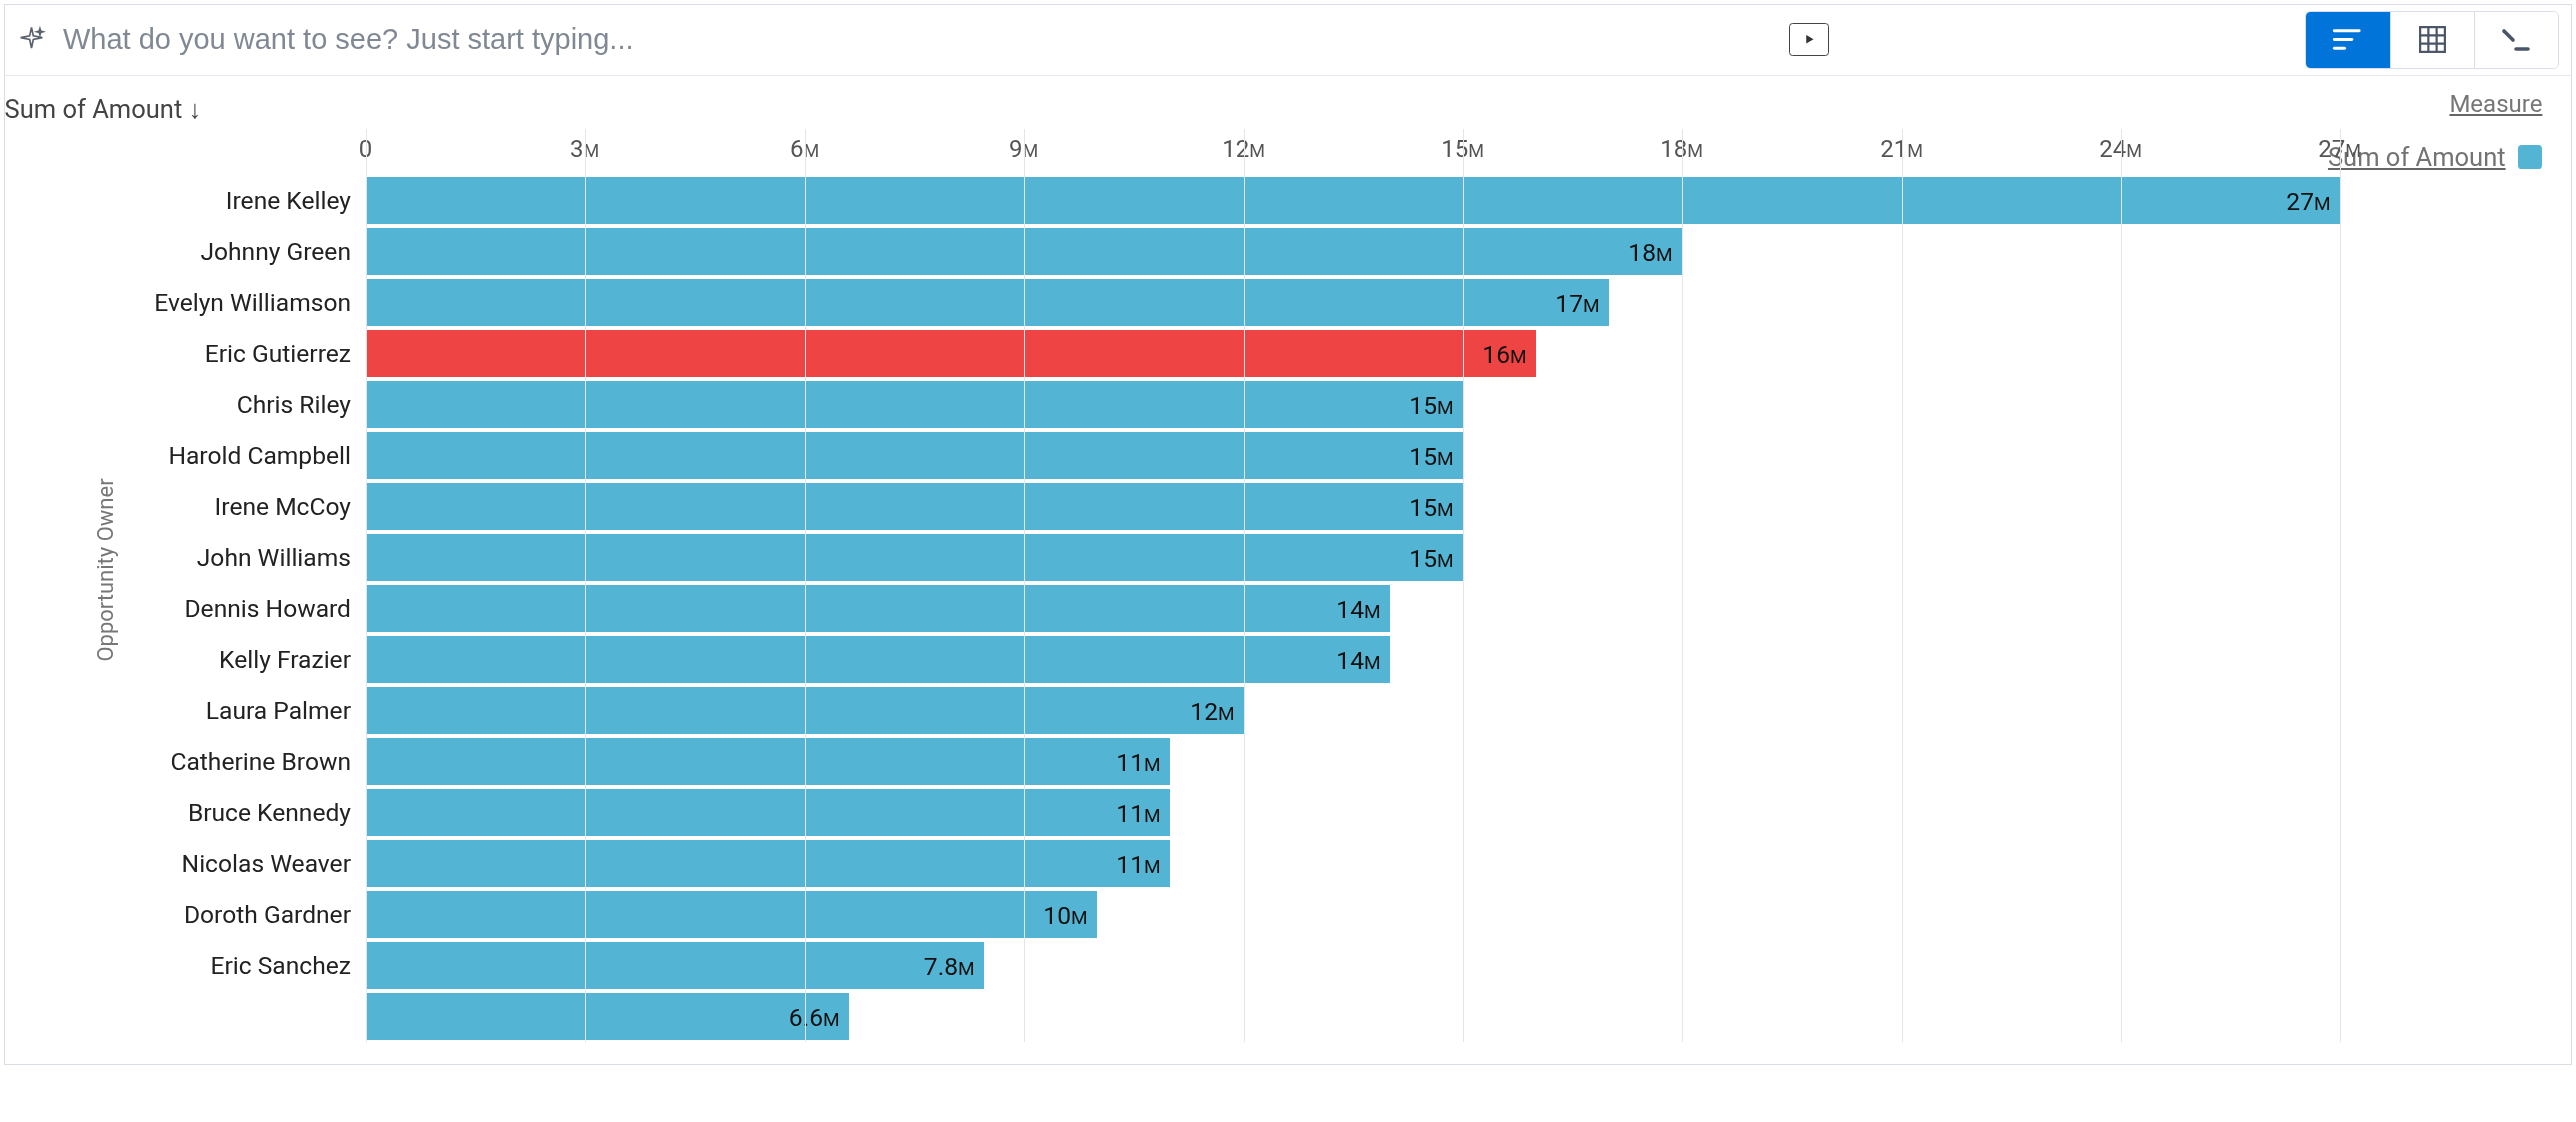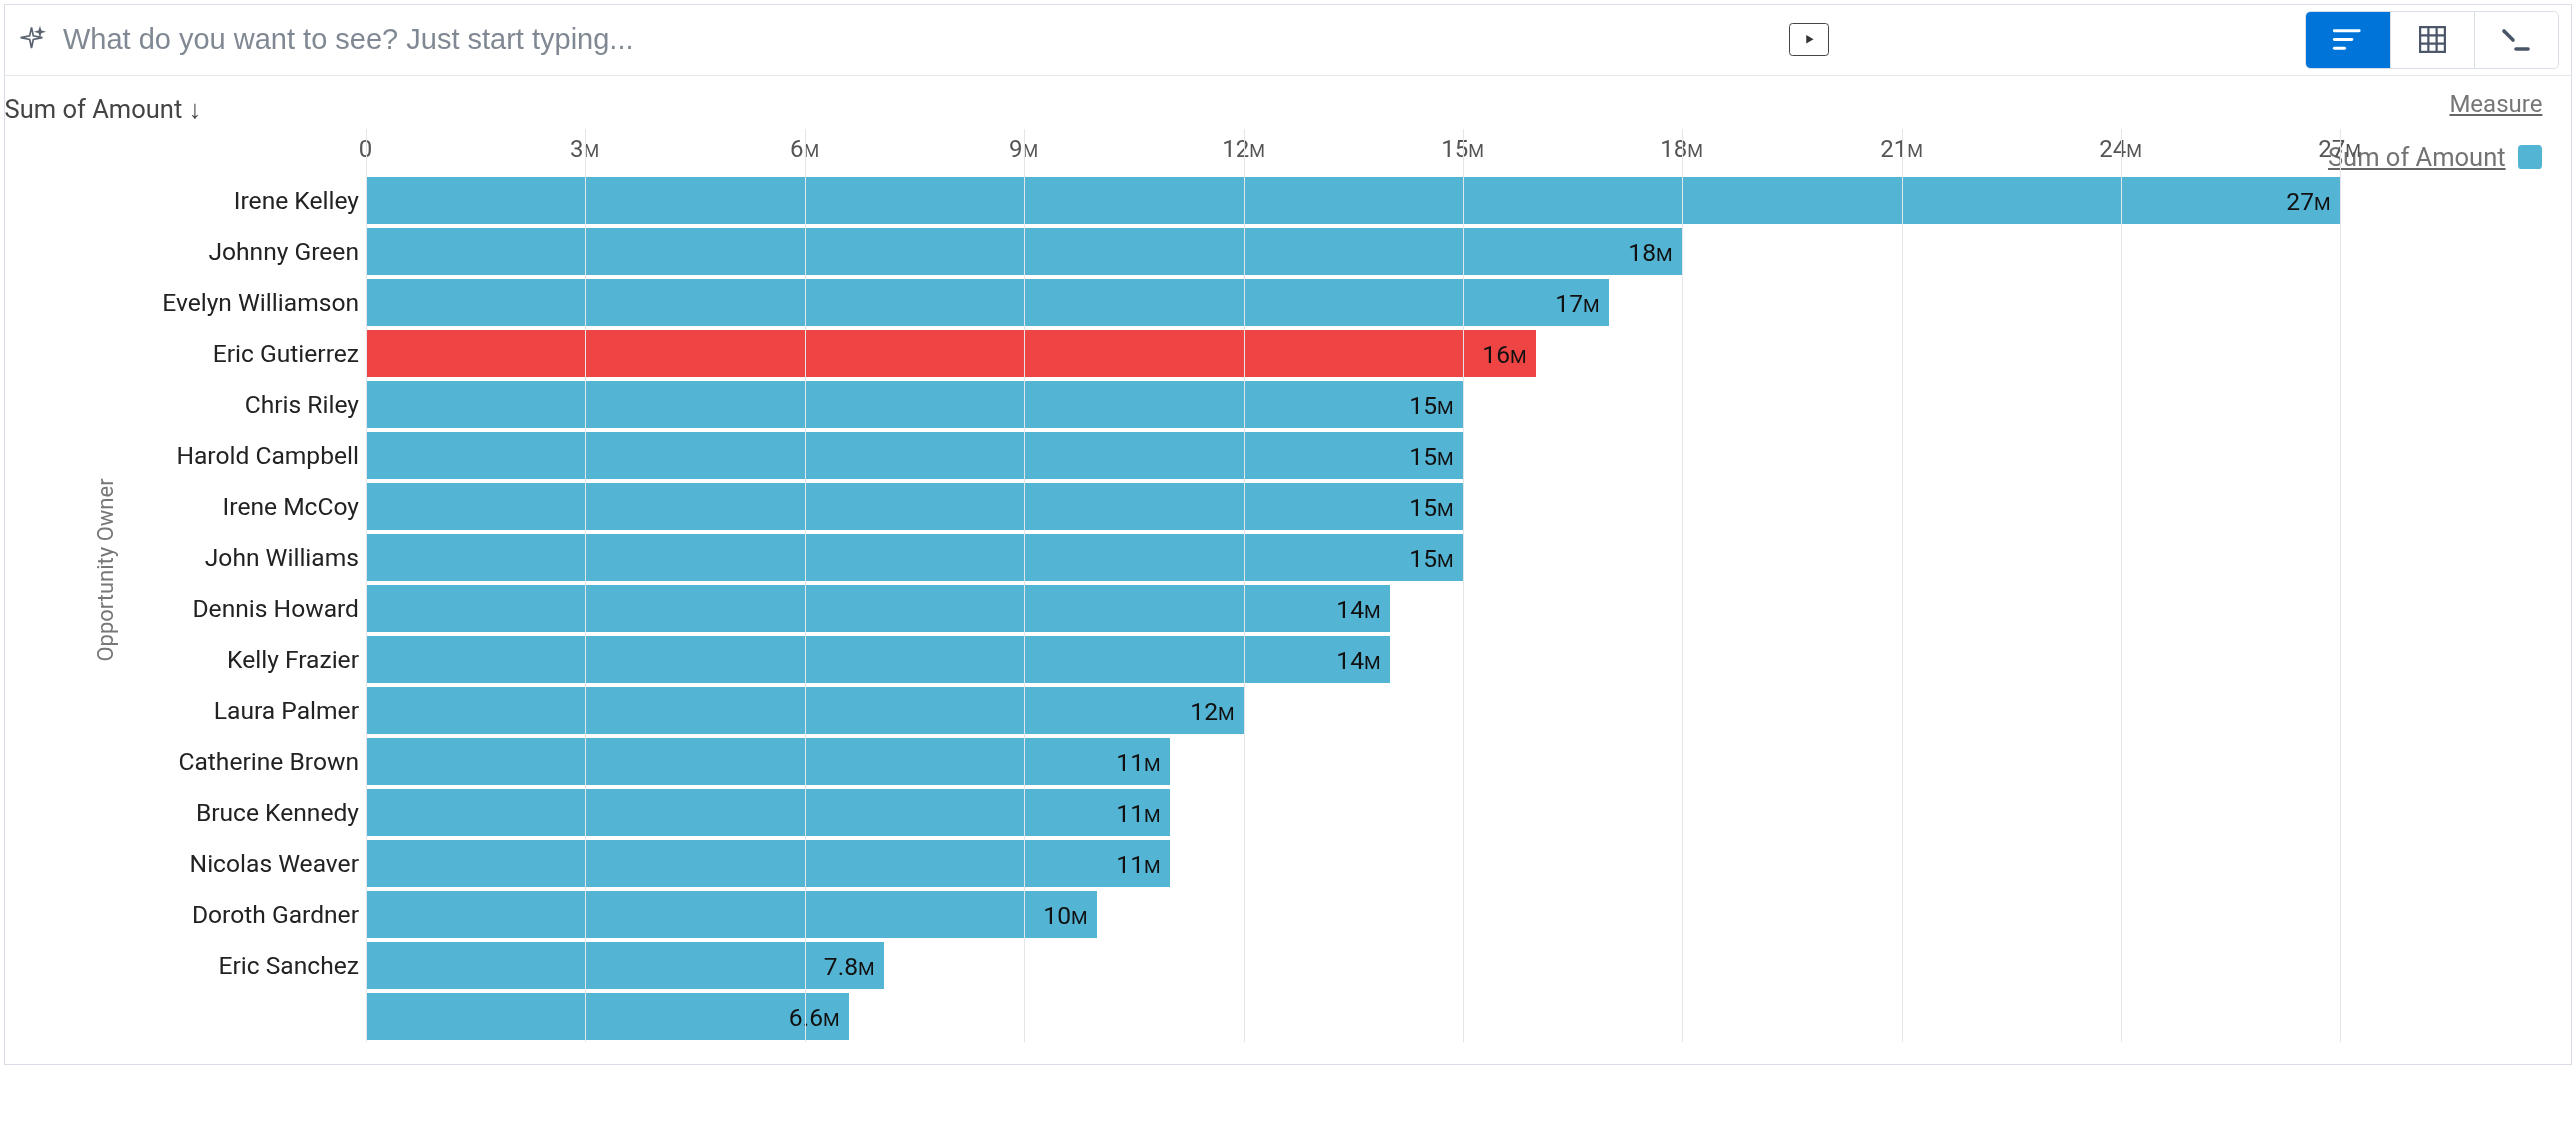--- a/index.html
+++ b/index.html
@@ -116,21 +116,21 @@
     color:#777;
     white-space:nowrap;
   }
 
   .chart-body {
     position:relative;
     margin-left: 53px; 
   }
   .cat-labels {
     position:absolute;
-    left: 8px; top: 0;
+    left: 0; top: 0;
     width: 308px;
     padding-top: 46px; 
   }
   .cat-label {
     height: 51px;
     display:flex; align-items:center; justify-content:flex-end;
     padding-right: 14.6px;
     font-size: 24.6px;
     color:#222;
   }
@@ -346,21 +346,21 @@
               <div class="bar" style="width: 804px; background: rgb(84, 180, 211);">
                 <div class="bar-label">11<span class="msub">M</span></div>
               </div>
             </div>
             <div class="bar-row">
               <div class="bar" style="width: 731px; background: rgb(84, 180, 211);">
                 <div class="bar-label">10<span class="msub">M</span></div>
               </div>
             </div>
             <div class="bar-row">
-              <div class="bar" style="width: 518px; background: rgb(84, 180, 211); text-align: center;">
+              <div class="bar" style="width: 618px; background: rgb(84, 180, 211); text-align: center;">
                 <div class="bar-label">7.8<span class="msub">M</span></div>
               </div>
             </div>
             <div class="bar-row">
               <div class="bar" style="width: 483px; background: rgb(84, 180, 211);">
                 <div class="bar-label">6.6<span class="msub">M</span></div>
               </div>
             </div>
           </div>
       <div class="gridline" style="left: 0px; top: 0px; height: 913px;"></div>

